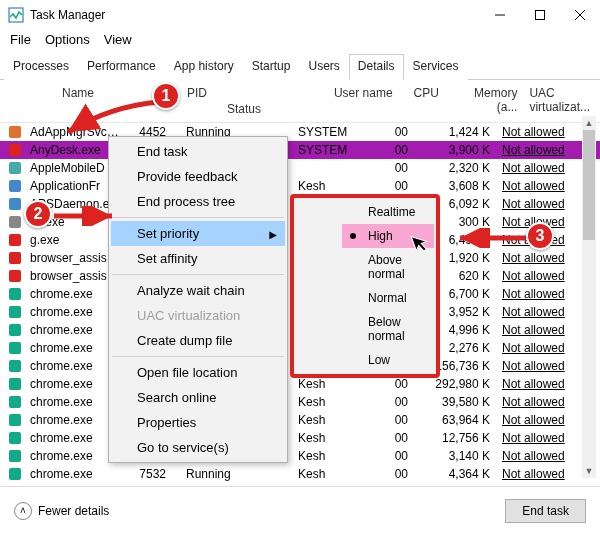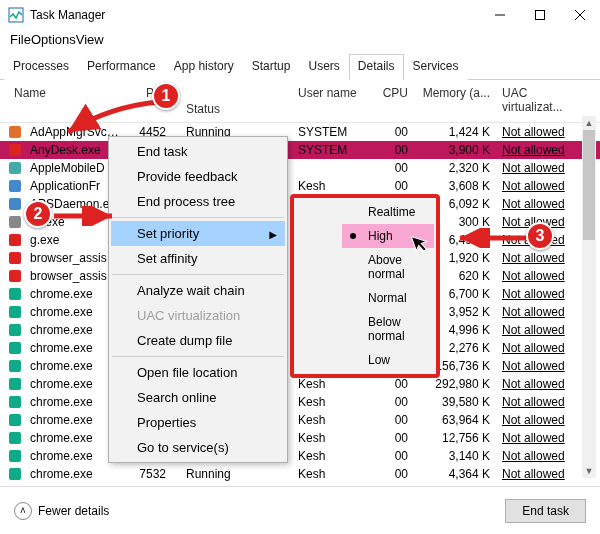--- a/index.html
+++ b/index.html
@@ -20,21 +20,21 @@
     height: 30px;
     padding: 0 0 0 8px;
   }
   .titlebar .app-icon {
     width: 16px; height: 16px;
     margin-right: 6px;
     display: flex; align-items: center; justify-content: center;
   }
   .titlebar .title { flex: 1; font-size: 12px; }
   .titlebar .ctrl { width: 40px; height: 30px; display: flex; align-items:center; justify-content:center; }
-  .menubar { display: flex; padding: 2px 10px 6px 10px; font-size: 13px; }
+  .menubar { display: flex; gap: 14px; padding: 2px 10px 6px 10px; font-size: 13px; }
   .menubar span { }
   .tabs {
     display: flex;
     border-bottom: 1px solid #ccc;
     padding: 0 4px;
     font-size: 12px;
   }
   .tab {
     padding: 4px 8px 6px 8px;
     border: 1px solid transparent;
@@ -49,37 +49,37 @@
     border-bottom: 1px solid #fff;
   }
   .columns {
     display: flex;
     font-size: 12px;
     border-bottom: 1px solid #e6e6e6;
     padding: 6px 0 6px 8px;
     color: #333;
   }
   .col { padding: 0 6px; }
-  .col-name { width: 118px; }
+  .col-name { width: 118px; margin-left: 48px; }
   .col-pid  { width: 46px; text-align: right; }
   .col-stat { width: 120px; padding-left: 14px; margin-top: 16px;}
   .col-user { width: 82px; }
   .col-cpu  { width: 40px; text-align: right;}
   .col-mem  { width: 82px; text-align: right;}
   .col-uac  { width: 80px; }
   .rows { }
   .row {
     display: flex;
     align-items: center;
     font-size: 12px;
     padding: 2px 0 2px 8px;
     height: 18px;
   }
   .row .proc-icon { width: 14px; display:inline-flex; align-items:center; justify-content:center; margin-right:2px; flex-shrink:0;}
-  .row.sel { background: #be185d; }
+  .row.sel { background: #a21caf; }
   .row .c { padding: 0 6px; overflow:hidden; white-space:nowrap; text-overflow: ellipsis; }
   .row .c-name { width: 102px; }
   .row .c-pid  { width: 46px; text-align: right;}
   .row .c-stat { width: 120px; padding-left:14px;}
   .row .c-user { width: 82px; }
   .row .c-cpu  { width: 40px; text-align: right;}
   .row .c-mem  { width: 82px; text-align: right;}
   .row .c-uac  { width: 80px; text-decoration: underline; }
 
   .ctxmenu {

